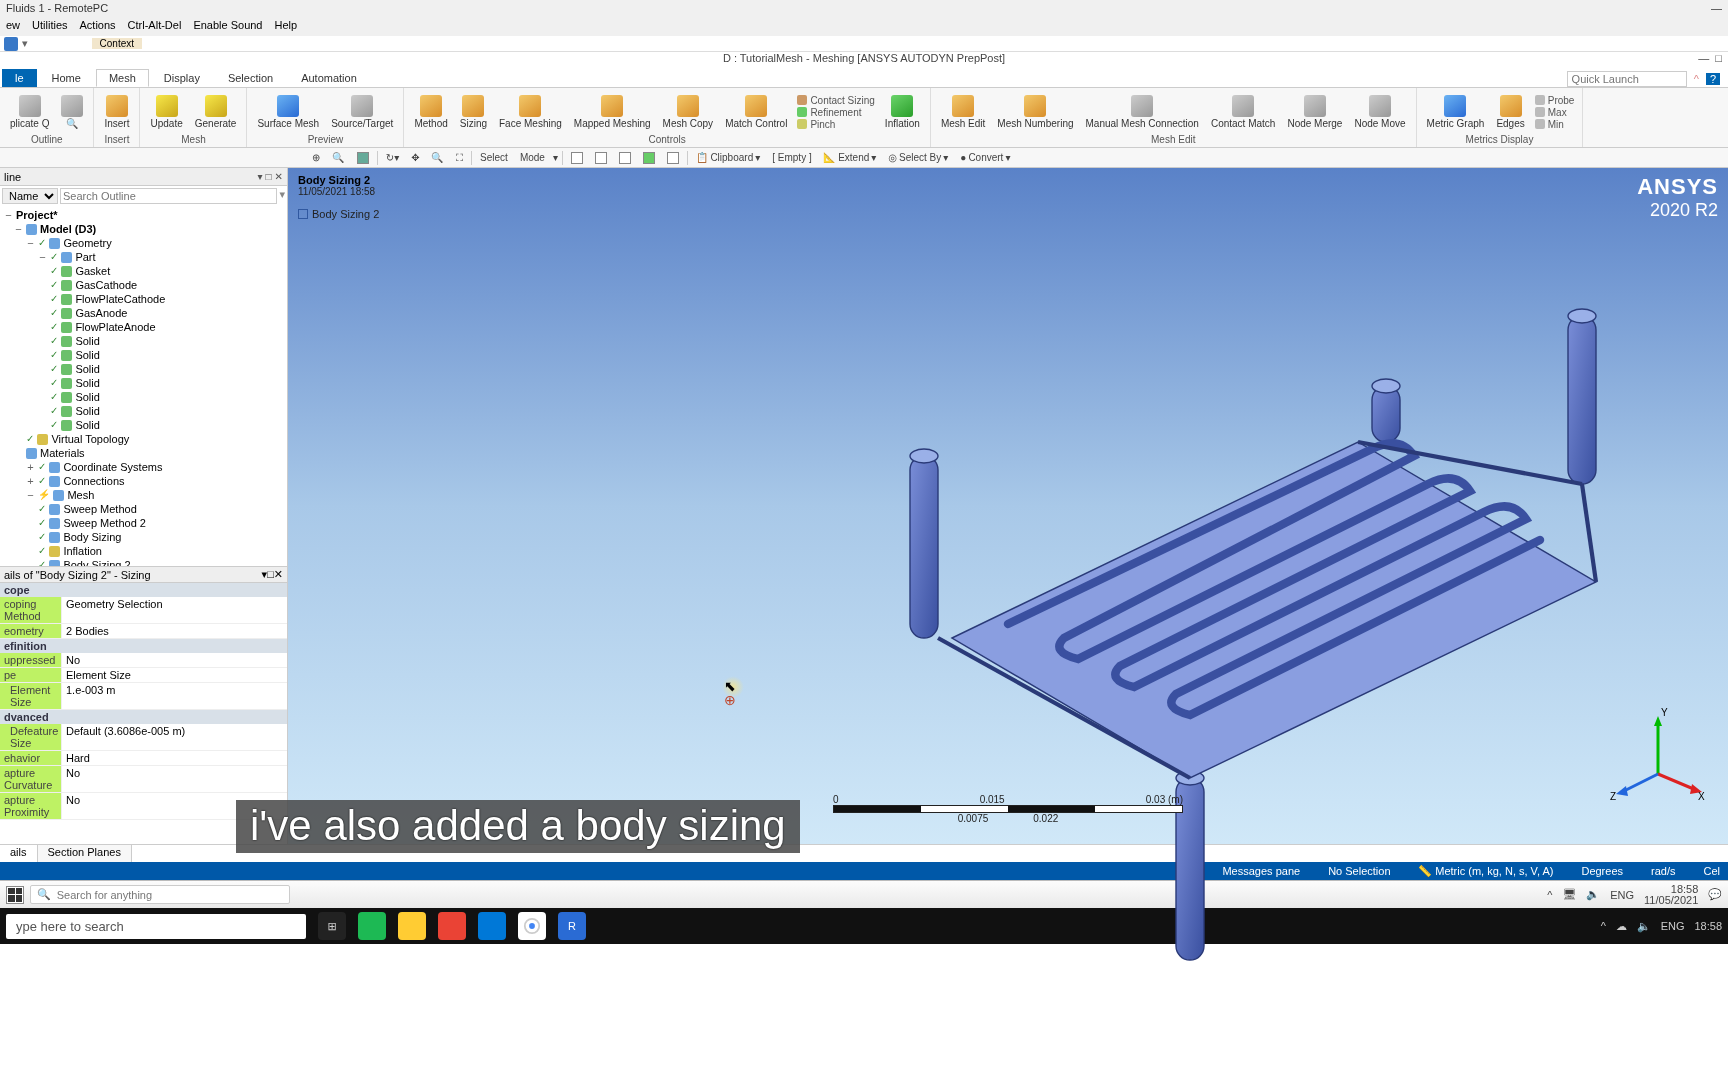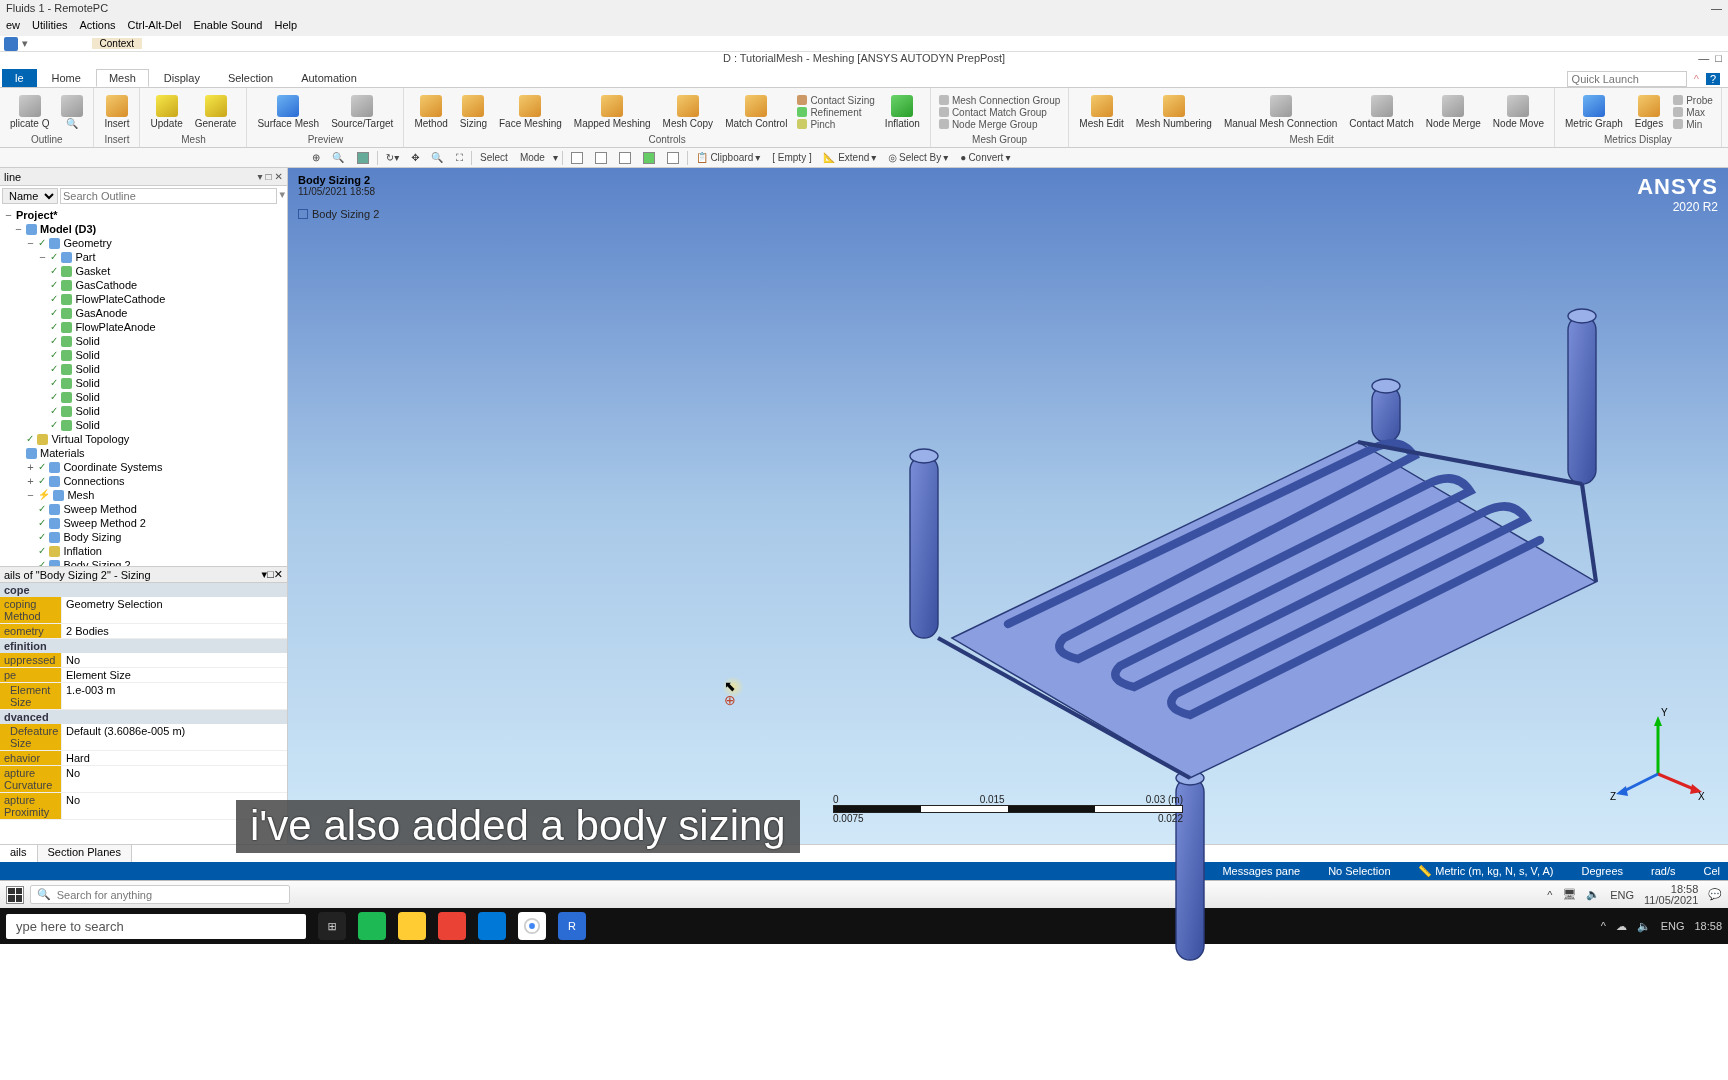--- a/index.html
+++ b/index.html
@@ -65,43 +65,43 @@
   .tree .node .ic.g{background:#6bc06b;}
   .tree .ind1{padding-left:12px;}
   .tree .ind2{padding-left:24px;}
   .tree .ind3{padding-left:36px;}
   .tree .ind4{padding-left:48px;}
 
   .details-hdr{height:17px; background:#eee; border-top:1px solid #ccc; border-bottom:1px solid #ccc; font-size:11px; display:flex; align-items:center; justify-content:space-between; padding:0 4px;}
   .details{flex:1; overflow:auto; font-size:11px;}
   .details .sec{background:#d8e0e8; padding:1px 4px; font-weight:bold; color:#334;}
   .details .row{display:flex; border-bottom:1px solid #eee;}
-  .details .row .k{width:62px; padding:1px 4px; color:#444; border-right:1px solid #eee; background:#eab308; overflow:hidden;}
+  .details .row .k{width:62px; padding:1px 4px; color:#444; border-right:1px solid #eee; background:#bef264; overflow:hidden;}
   .details .row .v{flex:1; padding:1px 4px;}
 
   
   .viewport{ flex:1; position:relative; background:linear-gradient(to bottom,#5a82c8 0%, #a8c8e8 50%, #d0e8f8 100%); }
   .vp-title{position:absolute; top:6px; left:10px; font-size:11px;}
   .vp-sub{font-size:10px; color:#222;}
   .vp-legend{position:absolute; top:40px; left:10px; font-size:11px; color:#222; display:flex; align-items:center; gap:4px;}
   .vp-legend .sw{width:10px;height:10px;border:1px solid #3058a0;background:transparent;}
   .brand{position:absolute; top:6px; right:10px; text-align:right; color:#fff;}
   .brand .b1{font-size:22px; font-weight:bold; letter-spacing:1px;}
-  .brand .b2{font-size:12px;}
+  .brand .b2{font-size:18px;}
 
   .triad{position:absolute; bottom:40px; right:20px; width:100px; height:100px;}
   .triad svg{width:100%;height:100%;}
 
   .scalebar{position:absolute; bottom:20px; left:50%; transform:translateX(-50%); text-align:center; font-size:10px; color:#222;}
   .scalebar .bar{width:350px;height:8px; display:flex; border:1px solid #222;}
   .scalebar .bar div{flex:1;}
   .scalebar .bar div:nth-child(odd){background:#111;}
   .scalebar .bar div:nth-child(even){background:#fff;}
   .scalebar .ticks{display:flex; justify-content:space-between; width:350px; margin-top:2px;}
-  .scalebar .ticks2{display:flex; justify-content:space-between; width:350px;gap:45px;}
+  .scalebar .ticks2{display:flex; justify-content:center; width:350px;gap:45px;}
 
   .cursor{position:absolute; left:436px; top:510px; width:18px; height:18px; pointer-events:none;}
   .cursor .hl{position:absolute; width:22px; height:22px; border-radius:50%; background:radial-gradient(rgba(255,230,120,.7),transparent 70%); left:-2px; top:-2px;}
   .cursor .ptr{position:absolute; font-size:14px; color:#000;}
   .target{position:absolute; left:436px; top:524px; color:#c0452a; font-size:14px; pointer-events:none;}
 
   
   .bottom-tabs{height:18px; border-top:1px solid #ccc; display:flex; font-size:11px;}
   .bottom-tabs .bt{padding:1px 10px; border-right:1px solid #ccc; background:#f7f7f7; cursor:pointer;}
   .bottom-tabs .bt.active{background:#fff;}
@@ -271,39 +271,20 @@
       </div>
       <div class="rbtn">
           <div class="ico grn"></div>
           <div class="txt">Inflation</div>
         </div>
     </div>
     <div class="label">Controls</div>
   </div>
   <div class="rgroup">
     <div class="items">
-      <div class="rsmall">
-        <div>
-            <span class="dot" style="background:#bbb;"></span>
-            <span>Mesh Connection Group</span>
-          </div>
-        <div>
-            <span class="dot" style="background:#bbb;"></span>
-            <span>Contact Match Group</span>
-          </div>
-        <div>
-            <span class="dot" style="background:#bbb;"></span>
-            <span>Node Merge Group</span>
-          </div>
-      </div>
-    </div>
-    <div class="label">Mesh Group</div>
-  </div>
-  <div class="rgroup">
-    <div class="items">
       <div class="rbtn">
           <div class="ico"></div>
           <div class="txt">Mesh
 Edit</div>
         </div>
       <div class="rbtn">
           <div class="ico"></div>
           <div class="txt">Mesh
 Numbering</div>
         </div>

